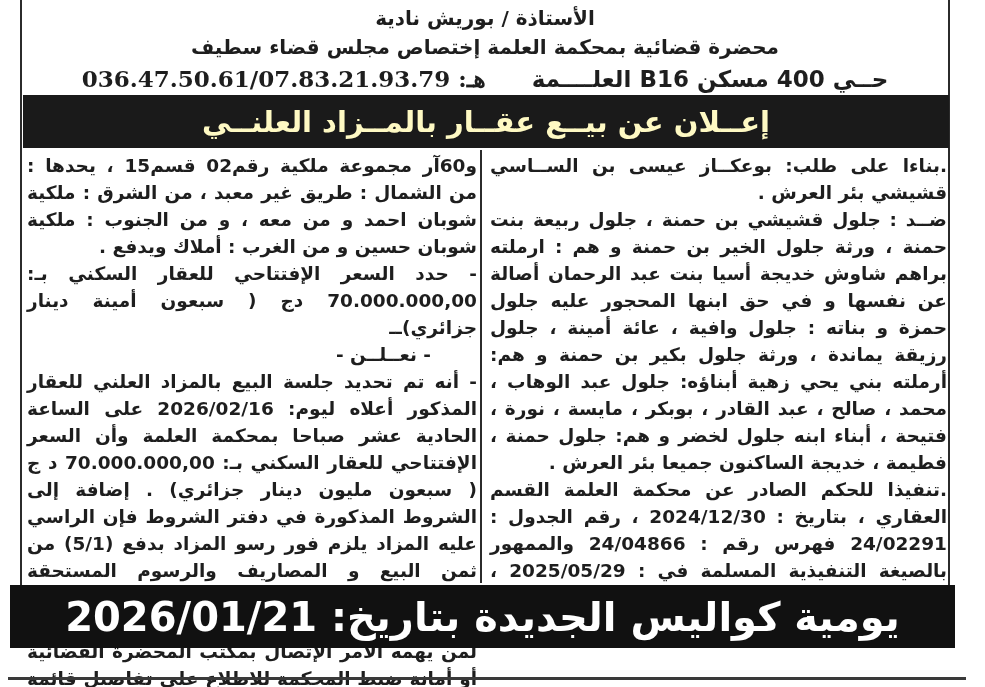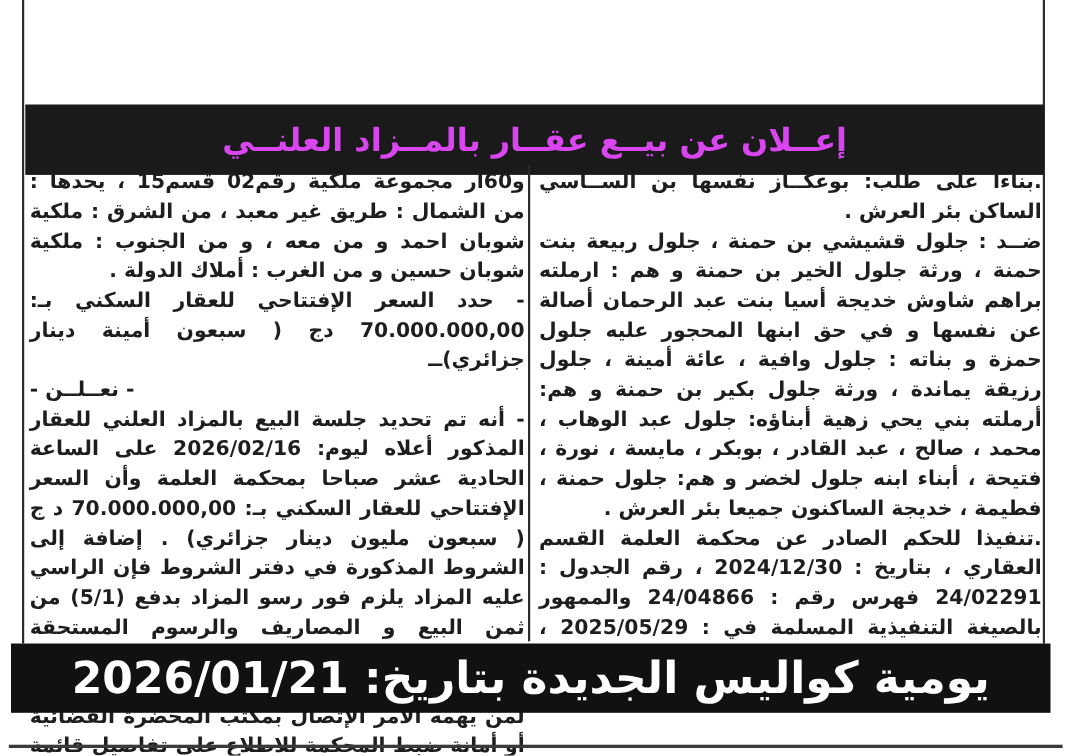--- a/index.html
+++ b/index.html
@@ -24,68 +24,76 @@
   }
   .header .line1 { font-size: 20px; line-height: 29px; }
   .header .line2 { font-size: 20px; line-height: 29px; }
   .header .line3 {
     display: flex; direction: rtl; justify-content: center; align-items: baseline;
     gap: 46px; font-size: 23px; line-height: 33px;
   }
   .header .phone { font-family: "DejaVu Serif", serif; letter-spacing: 0.5px; }
 
   .title-banner {
-    position: absolute; left: 23px; top: 95px; width: 926px; height: 64px;
-    background: #1a1a1a; color: #d946ef;
+    position: absolute; left: 23px; top: 95px; width: 926px; height: 53px;
+    background: #1a1a1a; color: #fef9c3;
     display: flex; align-items: center; justify-content: center;
     direction: rtl; font-size: 29px;
   }
 
   .col {
     position: absolute; top: 152px;
     direction: rtl; text-align: justify;
     font-size: 18.5px; line-height: 27px;
   }
   .col p { margin: 0; }
   .col.right-col { left: 490px; width: 457px; }
   .col.left-col  { left: 27px;  width: 450px; }
-  .p-indent { text-align: left; padding-right: 46px; }
+  .p-indent { text-align: right; padding-right: 46px; }
 
   .footer-banner {
     position: absolute; left: 10px; top: 585px; width: 945px; height: 63px;
     background: #111111; color: #ffffff;
     display: flex; align-items: center; justify-content: center;
     direction: rtl; font-size: 40px;
   }
   .bottom-rule { position: absolute; left: 8px; top: 677px; width: 958px; height: 3px; background: #3a3a3a; }
 </style>
 </head>
 <body>
 
 <div class="page">
 
   <div class="v-rule left"></div>
   <div class="v-rule right"></div>
 
+  <div class="header">
+    <div class="line1">الأستاذة / بوريش نادية</div>
+    <div class="line2">محضرة قضائية بمحكمة العلمة إختصاص مجلس قضاء سطيف</div>
+    <div class="line3">
+      <span>حــي 400 مسكن B16 العلــــمة</span>
+      <span class="phone">هـ: 036.47.50.61/07.83.21.93.79</span>
+    </div>
+  </div>
 
   <div class="title-banner">
     <span>إعــلان عن بيــع عقــار بالمــزاد العلنــي</span>
   </div>
 
   <div class="col right-col">
-    <p>.بناءا على طلب: بوعكــاز نفسها بن الســاسي الساكن بئر العرش .</p>
+    <p>.بناءا على طلب: بوعكــاز عيسى بن الســاسي قشيشي بئر العرش .</p>
     <p>ضــد : جلول قشيشي بن حمنة ، جلول ربيعة بنت حمنة ، ورثة جلول الخير بن حمنة و هم : ارملته براهم شاوش خديجة أسيا بنت عبد الرحمان أصالة عن نفسها و في حق ابنها المحجور عليه جلول حمزة و بناته : جلول وافية ، عائة أمينة ، جلول رزيقة يماندة ، ورثة جلول بكير بن حمنة و هم: أرملته بني يحي زهية أبناؤه: جلول عبد الوهاب ، محمد ، صالح ، عبد القادر ، بوبكر ، مايسة ، نورة ، فتيحة ، أبناء ابنه جلول لخضر و هم: جلول حمنة ، فطيمة ، خديجة الساكنون جميعا بئر العرش .</p>
     <p>.تنفيذا للحكم الصادر عن محكمة العلمة القسم العقاري ، بتاريخ : 2024/12/30 ، رقم الجدول : 24/02291 فهرس رقم : 24/04866 والممهور بالصيغة التنفيذية المسلمة في : 2025/05/29 ، رقم : 25/00762 .</p>
 
   </div>
 
   <div class="col-divider"></div>
 
   <div class="col left-col">
-    <p>و60آر مجموعة ملكية رقم02 قسم15 ، يحدها : من الشمال : طريق غير معبد ، من الشرق : ملكية شوبان احمد و من معه ، و من الجنوب : ملكية شوبان حسين و من الغرب : أملاك الدولة .</p>
+    <p>و60آر مجموعة ملكية رقم02 قسم15 ، يحدها : من الشمال : طريق غير معبد ، من الشرق : ملكية شوبان احمد و من معه ، و من الجنوب : ملكية شوبان حسين و من الغرب : أملاك ويدفع .</p>
     <p>- حدد السعر الإفتتاحي للعقار السكني بـ: 70.000.000,00 دج ( سبعون أمينة دينار جزائري)ــ</p>
     <p class="p-indent">- نعــلــن -</p>
     <p>- أنه تم تحديد جلسة البيع بالمزاد العلني للعقار المذكور أعلاه ليوم: 2026/02/16 على الساعة الحادية عشر صباحا بمحكمة العلمة وأن السعر الإفتتاحي للعقار السكني بـ: 70.000.000,00 د ج ( سبعون مليون دينار جزائري) . إضافة إلى الشروط المذكورة في دفتر الشروط فإن الراسي عليه المزاد يلزم فور رسو المزاد بدفع (5/1) من ثمن البيع و المصاريف والرسوم المستحقة للمحضر القضائي والدولة ، ويدفع المبلغ المتبقي في أجل اقصاه 08 ايام بأمانة ضبط المحكمة ، لمن يهمه الأمر الإتصال بمكتب المحضرة القضائية أو أمانة ضبط المحكمة للاطلاع على تفاصيل قائمة شــروط البيع .</p>
 
   </div>
 
   <div class="footer-banner">
     <span>يومية كواليس الجديدة بتاريخ: 2026/01/21</span>
   </div>
 

